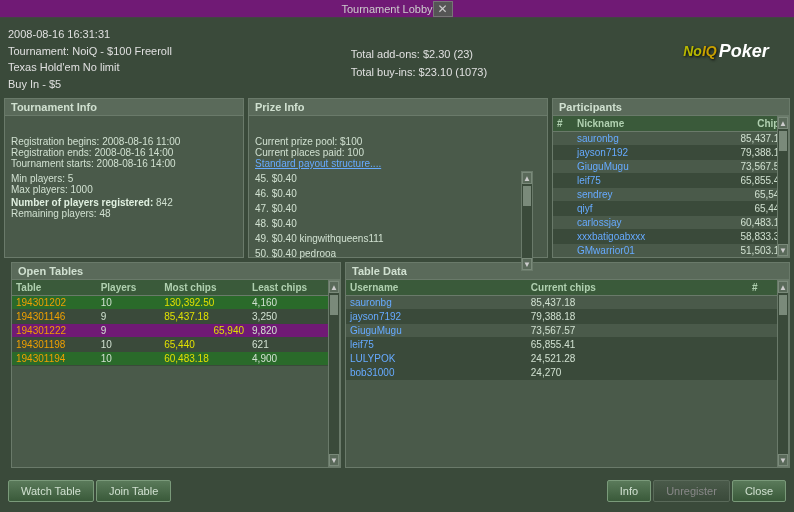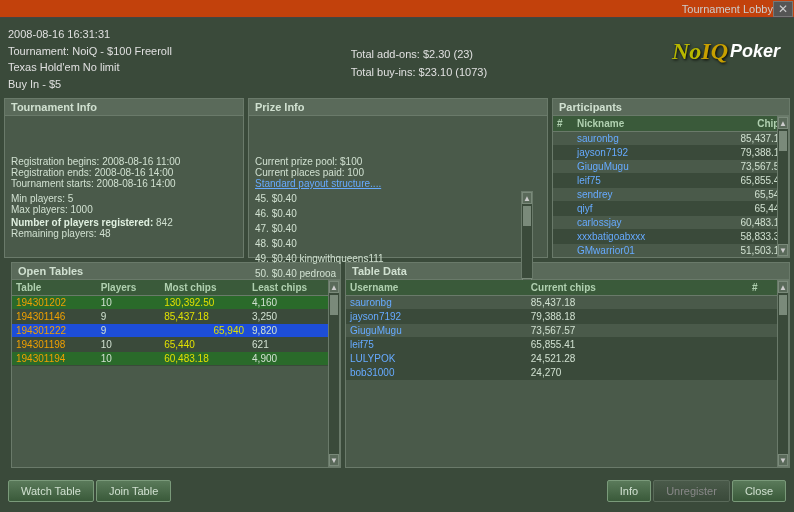--- a/index.html
+++ b/index.html
@@ -6,25 +6,25 @@
     body {
       width: 794px;
       height: 512px;
       background: #2a3a2a;
       font-family: Arial, sans-serif;
       font-size: 11px;
       color: #e0e0e0;
       overflow: hidden;
     }
     .title-bar {
-      background: #c2410c;
+      background: #701a75;
       height: 18px;
       display: flex;
       align-items: center;
-      justify-content: flex-end;
+      justify-content: center;
       padding: 0 1px;
       border-bottom: 1px solid #444;
     }
     .title-bar-text {
       color: #ccc;
       font-size: 11px;
     }
     .title-bar-close {
       color: #ccc;
       cursor: pointer;
@@ -81,21 +81,20 @@
       padding: 2px 6px;
       font-weight: bold;
       color: #d0e0d0;
       font-size: 11px;
       border-bottom: 1px solid #6a7a6a;
     }
     .panel-body {
       padding: 20px 6px;
       font-size: 10px;
       color: #d0e0d0;
-      margin-top: 20px;
     }
     .tournament-info {
       width: 240px;
     }
     .bold-label {
       font-weight: bold;
       color: #e0f0e0;
     }
     .prize-info {
       width: 300px;
@@ -271,21 +270,21 @@
       <div>2008-08-16 16:31:31</div>
       <div>Tournament: NoiQ - $100 Freeroll</div>
       <div>Texas Hold'em No limit</div>
       <div>Buy In - $5</div>
     </div>
     <div class="header-center">
       <div>Total add-ons:  $2.30 (23)</div>
       <div>Total buy-ins:   $23.10 (1073)</div>
     </div>
     <div class="header-right">
-      <span style="font-size:24px; font-weight:bold; font-style:italic; color:#c8a000; text-shadow: 1px 1px 3px #000; font-family: Liberation Serif, serif;">
+      <span style="font-size:14px; font-weight:bold; font-style:italic; color:#c8a000; text-shadow: 1px 1px 3px #000;">
         <span style="color:#b8b800;">No</span><span style="color:#c8a000;">IQ</span>
       </span>
       <span style="font-size:18px; font-weight:bold; font-style:italic; color:#fff; margin-left:2px;">Poker</span>
     </div>
   </div>
 
   <div class="middle-section">
 
     <div class="panel tournament-info">
       <div class="panel-header">Tournament Info</div>
@@ -425,21 +424,21 @@
     <td>10</td>
     <td style="color:#e0e000;">130,392.50</td>
     <td>4,160</td>
                 </tr>
                 <tr style="background: rgb(58, 74, 58);">
                   <td style="color:#f0a000;">194301146</td>
     <td>9</td>
     <td style="color:#e0e000;">85,437.18</td>
     <td>3,250</td>
                 </tr>
-                <tr style="background: #1d4ed8; color: rgb(255, 255, 255);">
+                <tr style="background: #701a75; color: rgb(255, 255, 255);">
                   <td style="color:#f0a000;">194301222</td>
     <td>9</td>
     <td style="color:#e0e000;text-align:right;">65,940</td>
     <td>9,820</td>
                 </tr>
                 <tr style="background: rgb(58, 74, 58);">
                   <td style="color:#f0a000;">194301198</td>
     <td>10</td>
     <td style="color:#e0e000;">65,440</td>
     <td>621</td>

